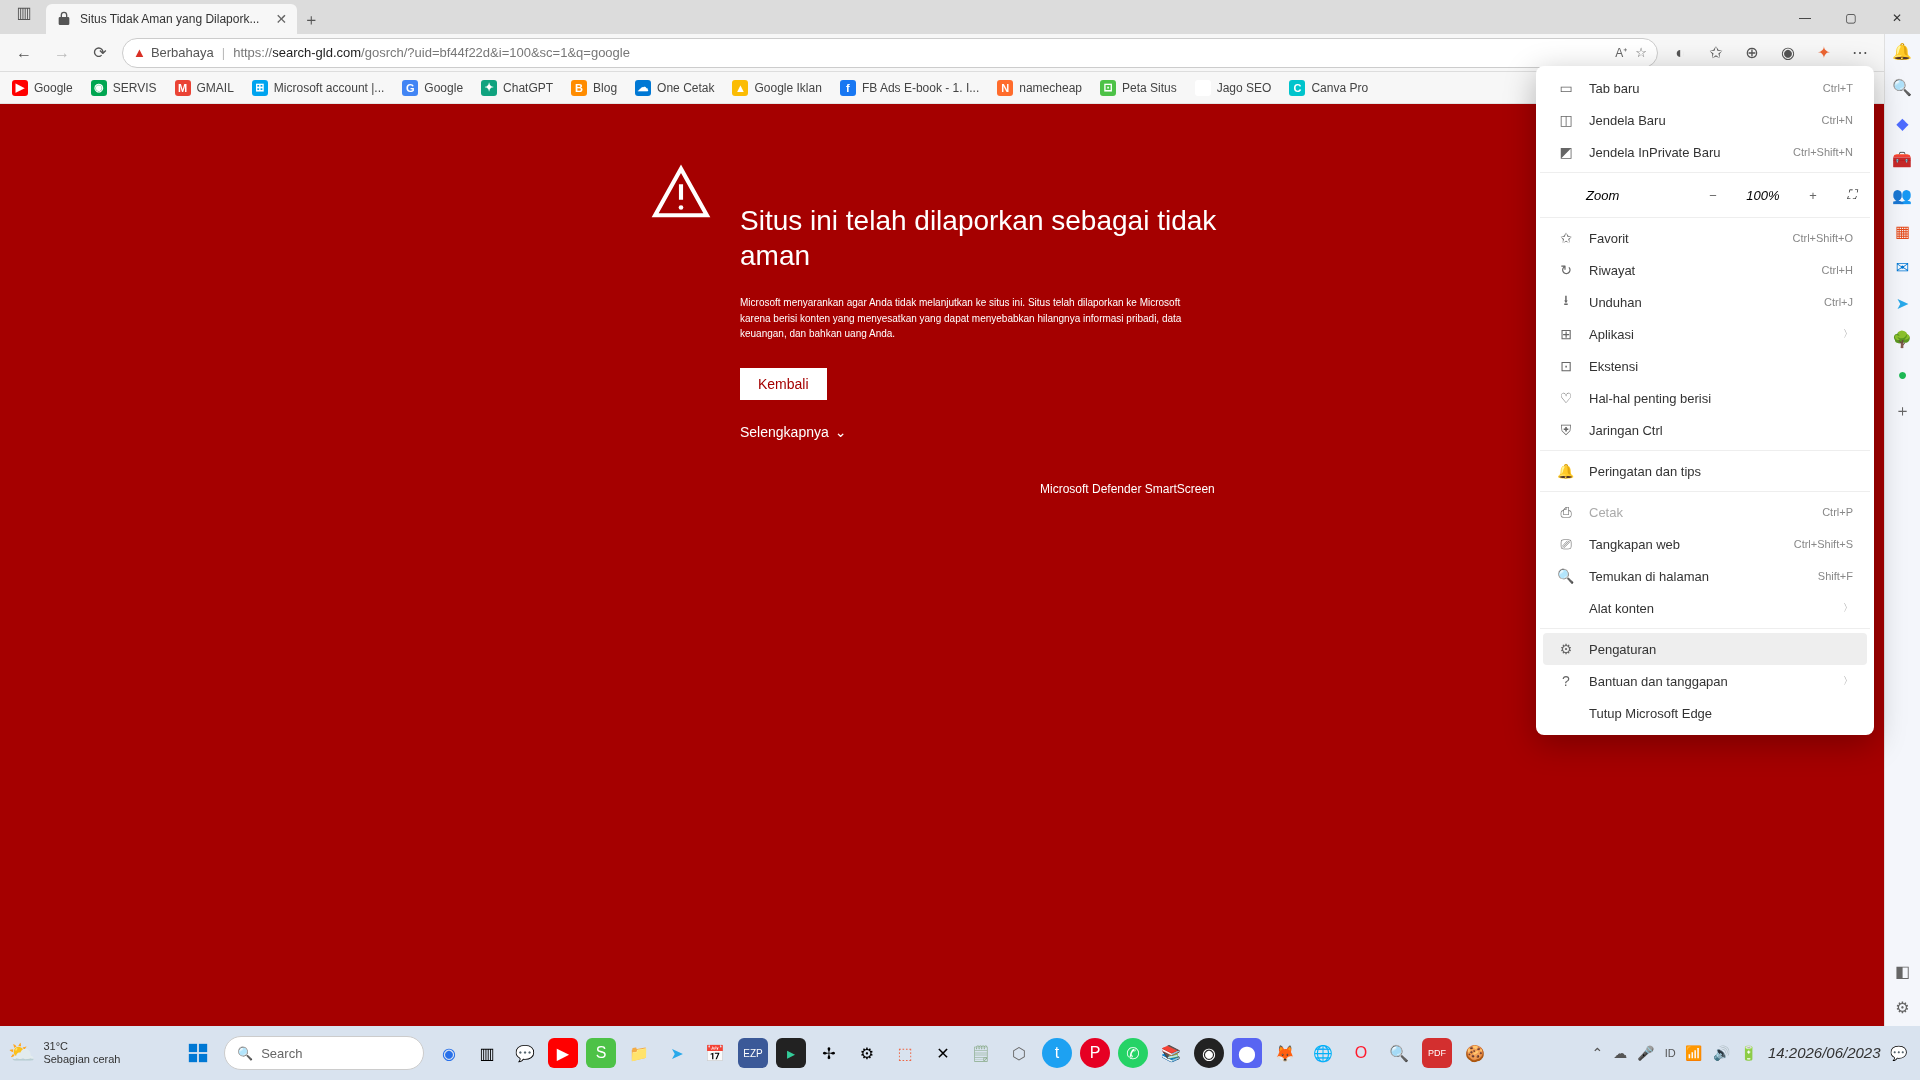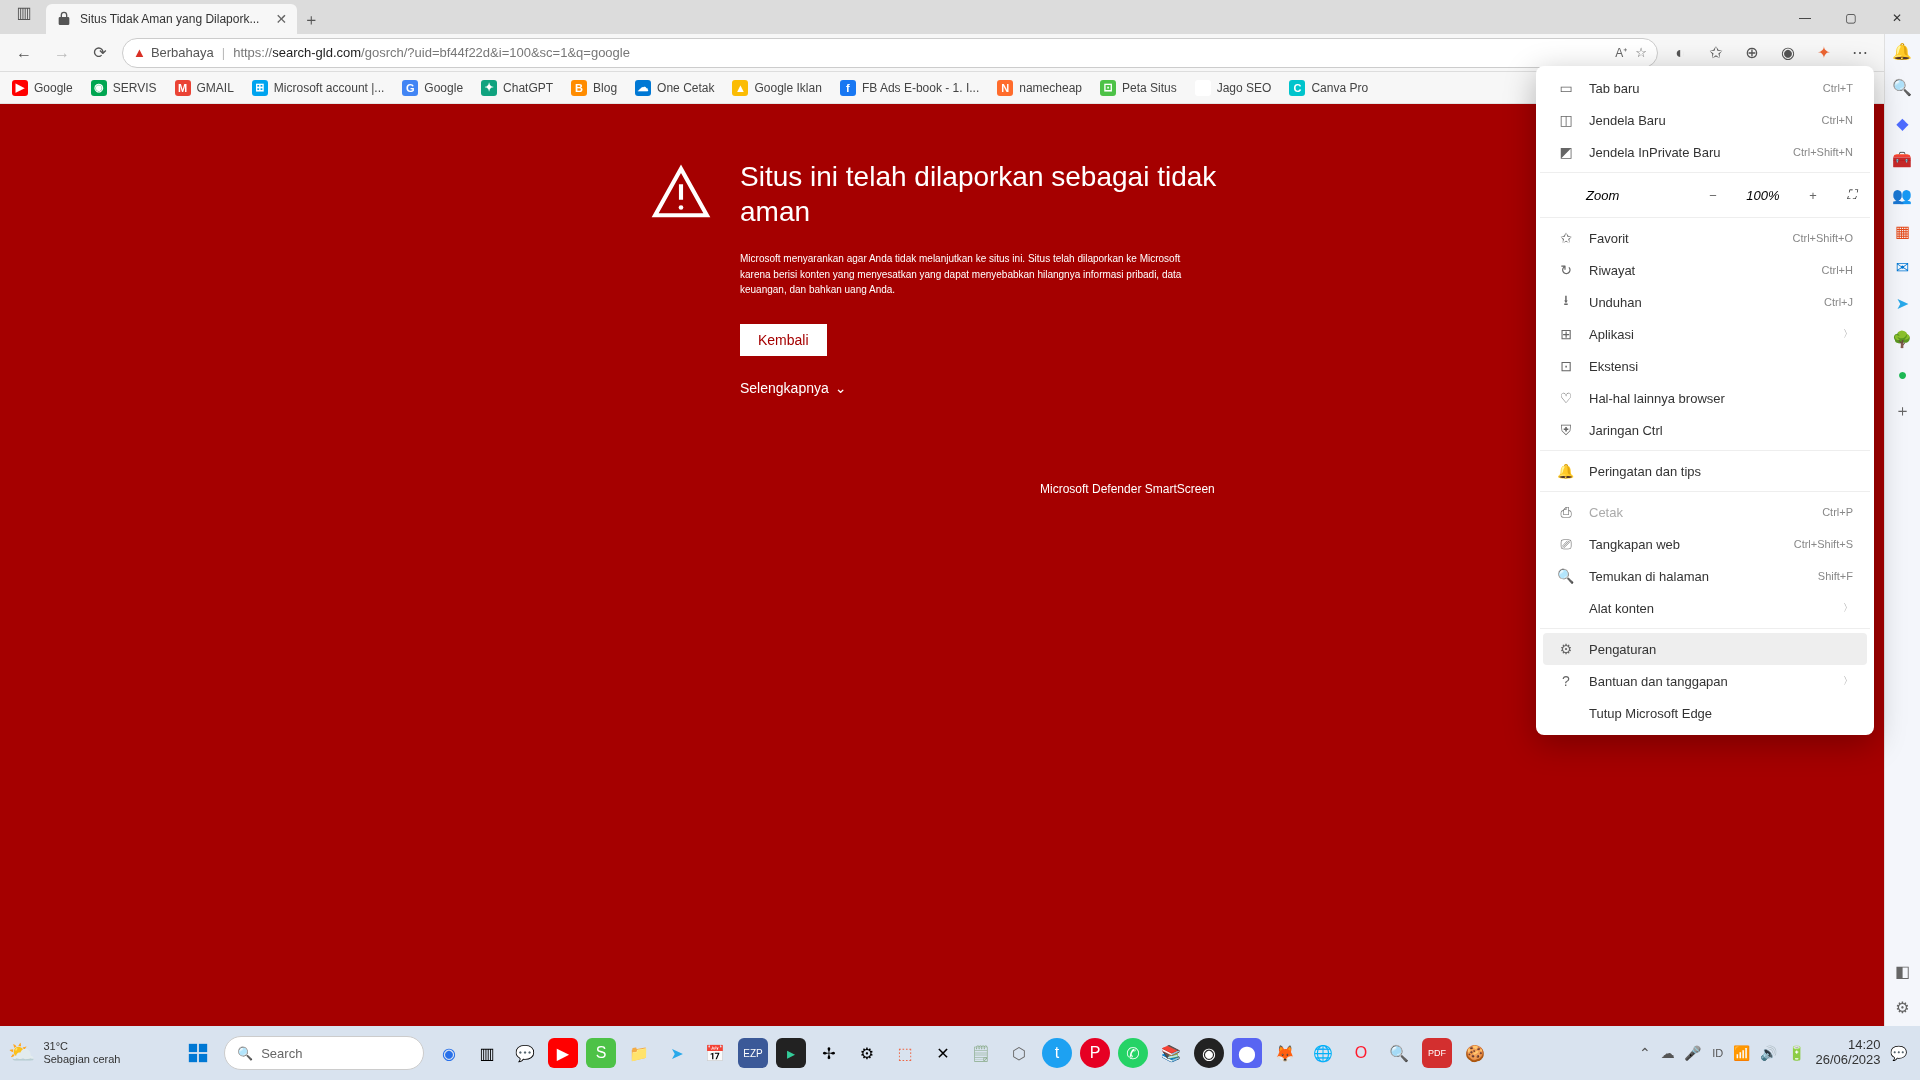--- a/index.html
+++ b/index.html
@@ -28,21 +28,21 @@
 
 
 .bookmarks { height: 32px; background: #f7f7f7; display: flex; align-items: center; padding: 0 12px; gap: 18px; border-bottom: 1px solid #e4e4e4; font-size: 12px; color: #444; }
 .bm { display: flex; align-items: center; gap: 6px; }
 .bm .ico { width: 16px; height: 16px; border-radius: 3px; display:flex;align-items:center;justify-content:center;font-size:11px;font-weight:bold;color:#fff; }
 
 
 .page { position: absolute; top: 104px; left: 0; right: 36px; bottom: 54px; background: #a50000; color: #fff; }
 .warn-box { position: absolute; left: 650px; top: 55px; width: 620px; display: flex; gap: 28px; }
 .warn-ico { flex-shrink: 0; padding-top: 2px; }
-.warn-body { flex: 1; }
+.warn-body { flex: 1; margin-top: 44px; }
 .warn-title { font-size: 28px; font-weight: 400; line-height: 1.25; }
 .warn-sub { font-size: 17px; margin-top: 12px; }
 .warn-para { font-size: 10px; margin-top: 22px; line-height: 1.55; max-width: 460px; }
 .back-btn { margin-top: 26px; display: inline-block; background: #fff; color: #a50000; padding: 8px 18px; font-size: 14px; border: none; }
 .more-link { margin-top: 24px; font-size: 14px; display: flex; align-items: center; gap: 6px; }
 .defender { position: absolute; left: 1040px; top: 378px; font-size: 12px; }
 
 
 .sidebar { position: absolute; right: 0; top: 34px; width: 36px; bottom: 54px; background: #f4f6fb; display: flex; flex-direction: column; align-items: center; padding-top: 6px; gap: 14px; border-left: 1px solid #e0e0e0; }
 .sb-ico { width: 22px; height: 22px; display:flex;align-items:center;justify-content:center; font-size:16px; }
@@ -68,21 +68,21 @@
 .taskbar { position: absolute; left: 0; right: 0; bottom: 0; height: 54px; background: #d9e3ef; display: flex; align-items: center; padding: 0 8px; }
 .weather { display: flex; align-items: center; gap: 8px; font-size: 11px; color: #333; width: 170px; }
 .weather .wico { font-size: 22px; }
 .weather .wtxt { display:flex; flex-direction:column; line-height:1.15; }
 .start { width: 32px; height: 32px; display:flex;align-items:center;justify-content:center; margin-left: 4px; }
 .start svg { width:22px; height:22px; }
 .search-box { margin-left: 10px; height: 34px; width: 200px; background: #fff; border-radius: 17px; display:flex; align-items:center; padding: 0 12px; gap: 8px; font-size: 13px; color: #666; border:1px solid #ccc; }
 .tb-icons { display: flex; gap: 8px; margin-left: 10px; align-items:center; }
 .tb-ico { width: 30px; height: 30px; border-radius: 6px; display:flex;align-items:center;justify-content:center; font-size:16px; }
 .tray { margin-left: auto; display:flex; align-items:center; gap: 10px; font-size: 12px; color:#333; padding-right: 4px; }
-.tray .clock { display:flex; flex-direction:column; align-items:flex-end; line-height:1.15; font-size:13px; }
+.tray .clock { display:flex; flex-direction:row; align-items:flex-end; line-height:1.15; font-size:15px;font-style:italic; }
 .tray .tico { font-size: 14px; color:#555; }
 
 .svg-ico { width:16px; height:16px; }
 </style>
 </head>
 <body>
 
 <div class="titlebar">
   <div class="tab-actions-left">
     <div class="tool-btn">▥</div>
@@ -275,21 +275,21 @@
       <span class="mico">⊞</span>
       <span class="mlbl">Aplikasi</span>
       <span class="chev">〉</span>
     </div>
     <div class="menu-item">
       <span class="mico">⊡</span>
       <span class="mlbl">Ekstensi</span>
     </div>
     <div class="menu-item">
       <span class="mico">♡</span>
-      <span class="mlbl">Hal-hal lainnya browser</span>
+      <span class="mlbl">Hal-hal penting berisi</span>
     </div>
     <div class="menu-item">
       <span class="mico">⛨</span>
       <span class="mlbl">Jaringan Ctrl</span>
     </div>
     <div class="menu-sep"></div>
     <div class="menu-item">
       <span class="mico">🔔</span>
       <span class="mlbl">Peringatan dan tips</span>
     </div>

